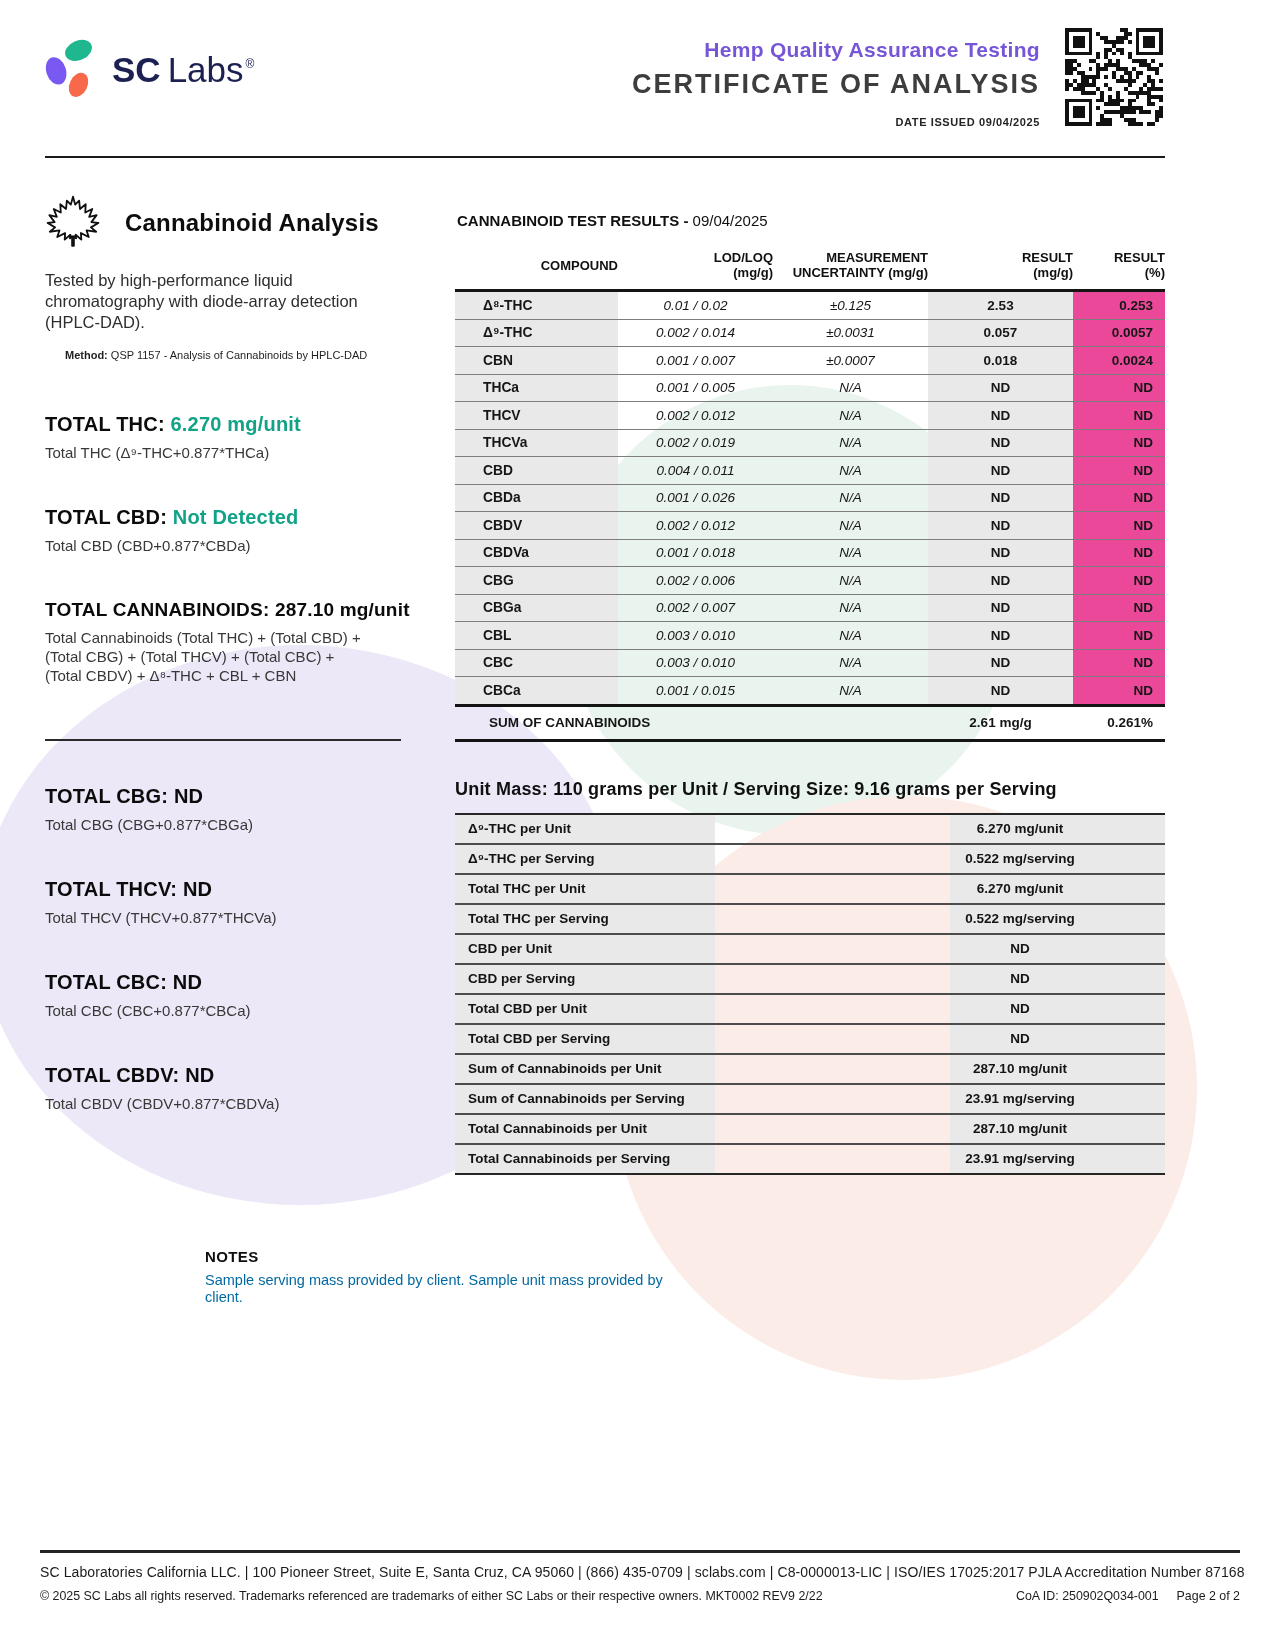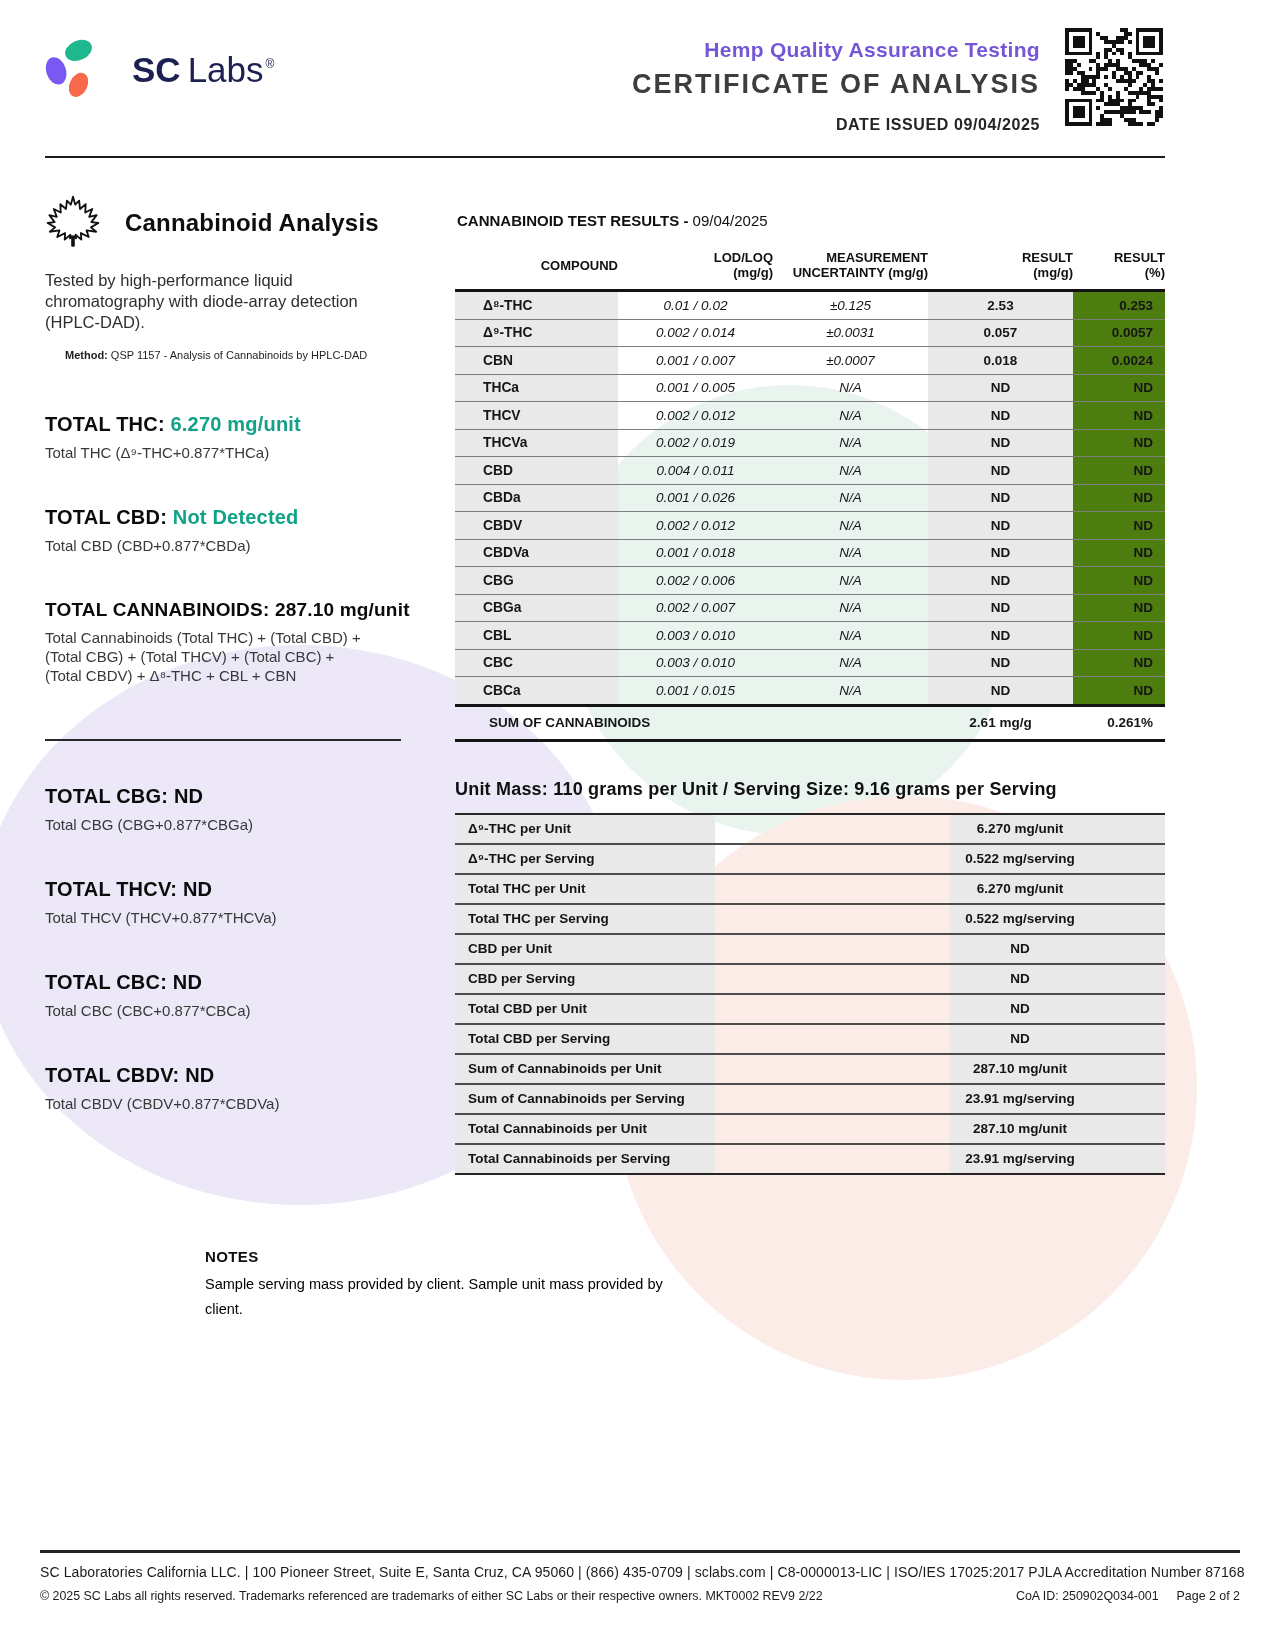--- a/index.html
+++ b/index.html
@@ -8,28 +8,28 @@
     font-family:"Liberation Sans","DejaVu Sans",sans-serif;color:#111;
   }
   
   .decor{position:absolute;border-radius:50%;z-index:0;}
   .decor-lavender{left:-20px;top:645px;width:640px;height:560px;background:#ece8f7;}
   .decor-mint{left:565px;top:385px;width:450px;height:450px;background:#e9f4ee;}
   .decor-pink{left:613px;top:796px;width:584px;height:584px;background:#fcece7;}
   .layer{position:relative;z-index:1;}
   
   .logo{position:absolute;left:44px;top:36px;display:flex;align-items:center;gap:12px;}
-  .logo-text{font-size:35px;color:var(--navy,#1c2151);letter-spacing:0;line-height:1;margin-left:20px;}
+  .logo-text{font-size:35px;color:var(--navy,#1c2151);letter-spacing:0;line-height:1;}
   .logo-sc{font-weight:700;}
   .logo-labs{font-weight:400;margin-left:7px;}
   .logo-reg{font-size:12px;vertical-align:14px;font-weight:400;margin-left:2px;}
   .header-right{position:absolute;right:235px;top:38px;text-align:right;}
   .hdr-subtitle{font-size:21px;font-weight:700;color:var(--purple,#7656d6);letter-spacing:.3px;}
   .hdr-title{font-size:27px;font-weight:600;color:#3d3d3d;letter-spacing:2px;margin-top:7px;}
-  .hdr-date{font-size:16px;font-weight:600;color:#242424;letter-spacing:.6px;margin-top:16px;}
+  .hdr-date{font-size:11px;font-weight:600;color:#242424;letter-spacing:.6px;margin-top:16px;}
   .qr{position:absolute;left:1065px;top:28px;width:98px;height:98px;}
   .header-rule{position:absolute;left:45px;top:156px;width:1120px;height:2px;background:#1a1a1a;}
   
   .col-left{position:absolute;left:45px;top:192px;width:400px;}
   .analysis-head{display:flex;align-items:center;gap:24px;}
   .analysis-head h1{font-size:24px;font-weight:700;color:#0d0d0d;margin:0;letter-spacing:.2px;}
   .desc{margin-top:16px;font-size:16.5px;line-height:21px;color:#2e2e2e;width:334px;}
   .method{margin-top:16px;font-size:11px;color:#1f1f1f;padding-left:20px;}
   .method b{font-weight:700;}
   .total-block{margin-top:44px;}
@@ -48,37 +48,37 @@
   table{border-collapse:collapse;table-layout:fixed;width:710px;}
   .results-table th{font-size:13px;font-weight:700;color:#101010;line-height:15px;
     padding:6px 0 9px;vertical-align:middle;border-bottom:3px solid #141414;background:transparent;}
   .results-table th.h-comp{text-align:left;padding-left:28px;}
   .results-table th span{display:block;text-align:right;}
   .results-table td{height:26.5px;font-size:13.5px;color:#161616;border-top:1px solid #7d7d7d;padding:0;}
   .results-table tbody tr:first-child td{border-top:none;}
   .c-comp{font-weight:700;padding-left:28px !important;background:#e9e9e9;font-size:13.8px !important;}
   .c-lod,.c-unc{font-style:italic;text-align:center;color:#1f1f1f;}
   .c-rmg{font-weight:700;text-align:center;background:#e9e9e9;}
-  .c-rpct{font-weight:700;text-align:right;padding-right:12px !important;background:#4d7c0f;}
+  .c-rpct{font-weight:700;text-align:right;padding-right:12px !important;background:#ec4899;}
   .sum-row td{border-top:3px solid #141414;border-bottom:3px solid #141414;height:32px;background:transparent;}
   .sum-label{font-weight:700;font-size:13.8px;padding-left:34px !important;}
   .sum-mg{font-weight:700;text-align:center;}
   .sum-pct{font-weight:700;text-align:right;padding-right:12px !important;}
   .unit-heading{margin-top:37px;margin-bottom:13px;font-size:18px;font-weight:700;color:#101010;letter-spacing:.2px;}
   .unit-table{border-top:2px solid #262626;border-bottom:2px solid #262626;}
   .unit-table td{height:26px;font-size:13.5px;color:#141414;border-top:2px solid #4c4c4c;}
   .unit-table tbody tr:first-child td{border-top:none;}
   .u-label{background:#e9e9e9;font-weight:700;padding-left:13px;}
   .u-mid{background:transparent;}
   .u-val{background:#e9e9e9;font-weight:700;text-align:center;}
   .u-tail{background:#e9e9e9;}
   
   .notes{position:absolute;left:205px;top:1248px;width:470px;}
   .notes h2{margin:0;font-size:15px;font-weight:700;letter-spacing:.4px;color:#0e0e0e;}
-  .notes p{margin:7px 0 0;font-size:14.5px;line-height:25px;color:#000000;width:460px;}
+  .notes p{margin:7px 0 0;font-size:14.5px;line-height:17px;color:#0369a1;width:460px;}
   
   .footer{position:absolute;left:40px;top:1550px;width:1200px;}
   .footer-rule{height:3px;background:#232323;}
   .f-line1{margin-top:11px;font-size:14px;color:#1b1b1b;letter-spacing:.1px;white-space:nowrap;}
   .f-line2{margin-top:9px;font-size:12.4px;color:#1b1b1b;display:flex;justify-content:space-between;white-space:nowrap;align-items:flex-end;}
   .f-right{display:flex;gap:18px;}
   svg{display:block;}
 </style>
 </head>
 <body>

